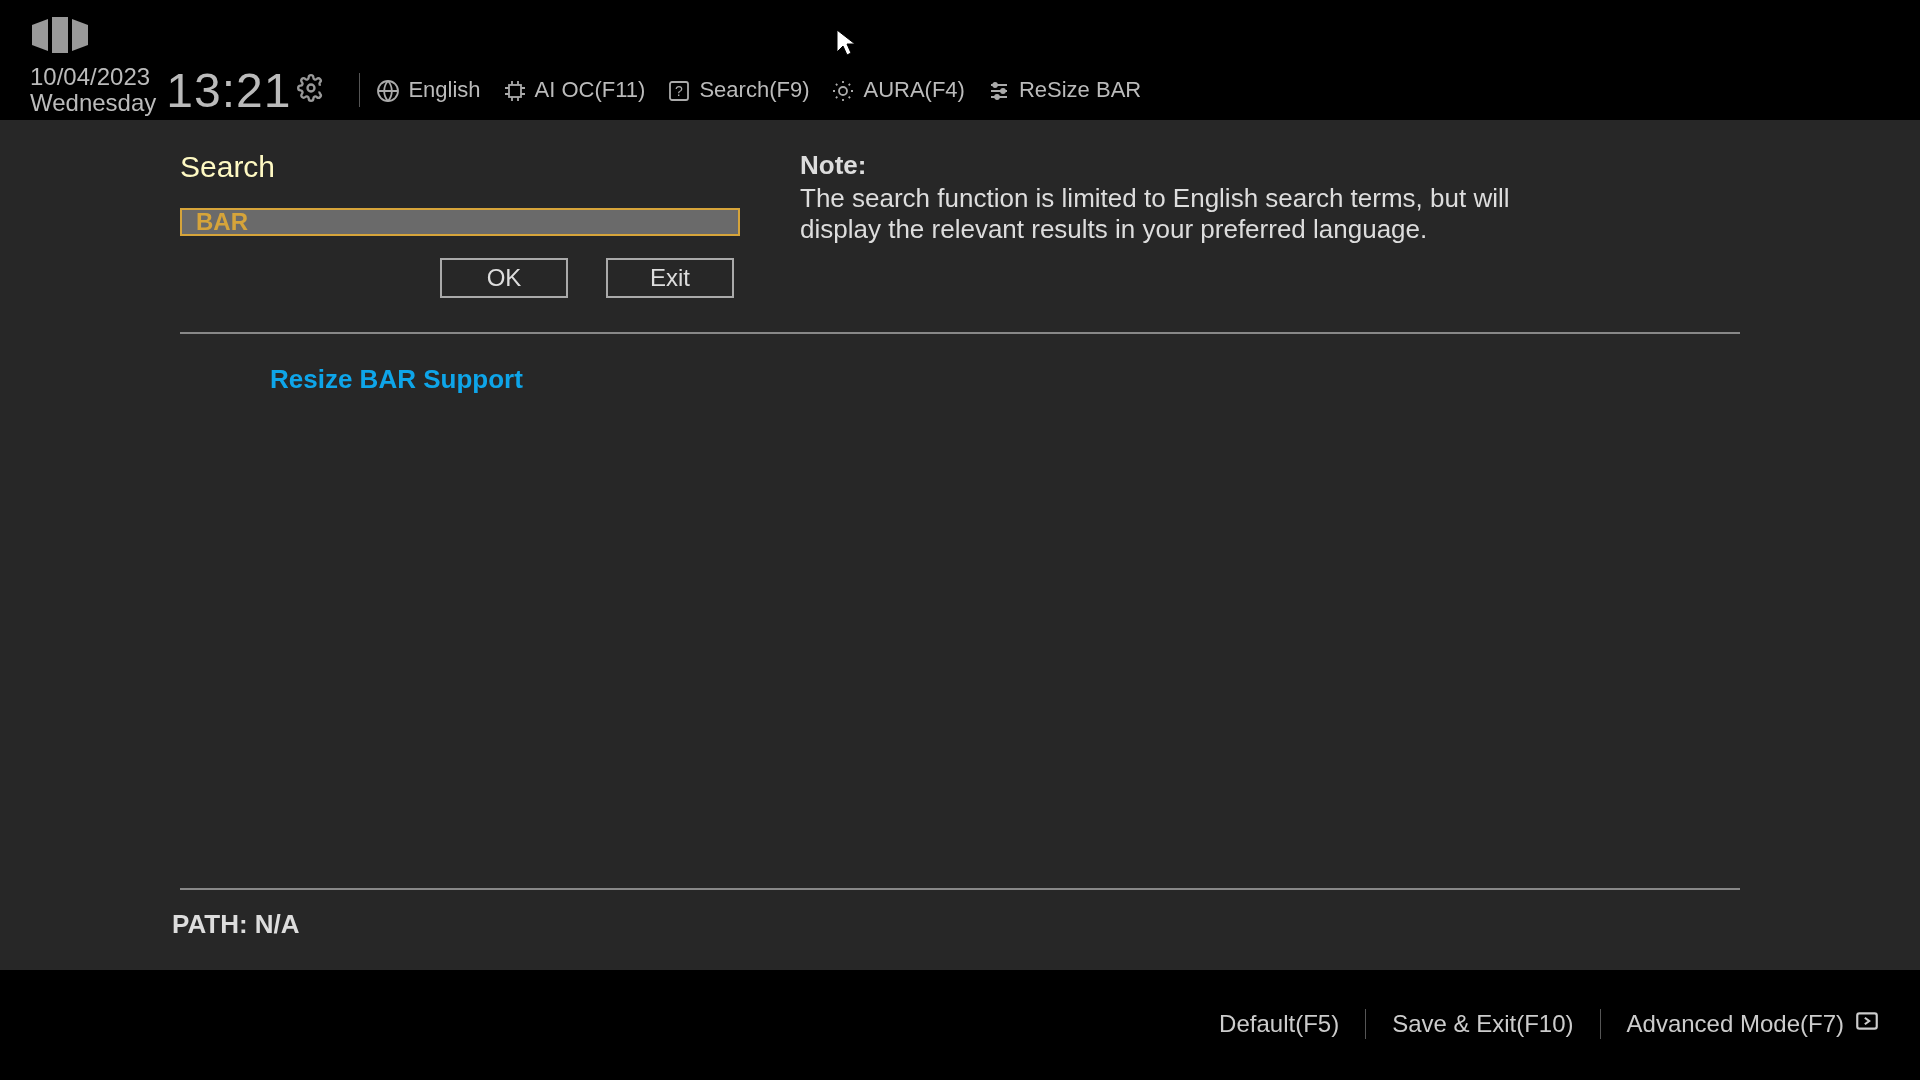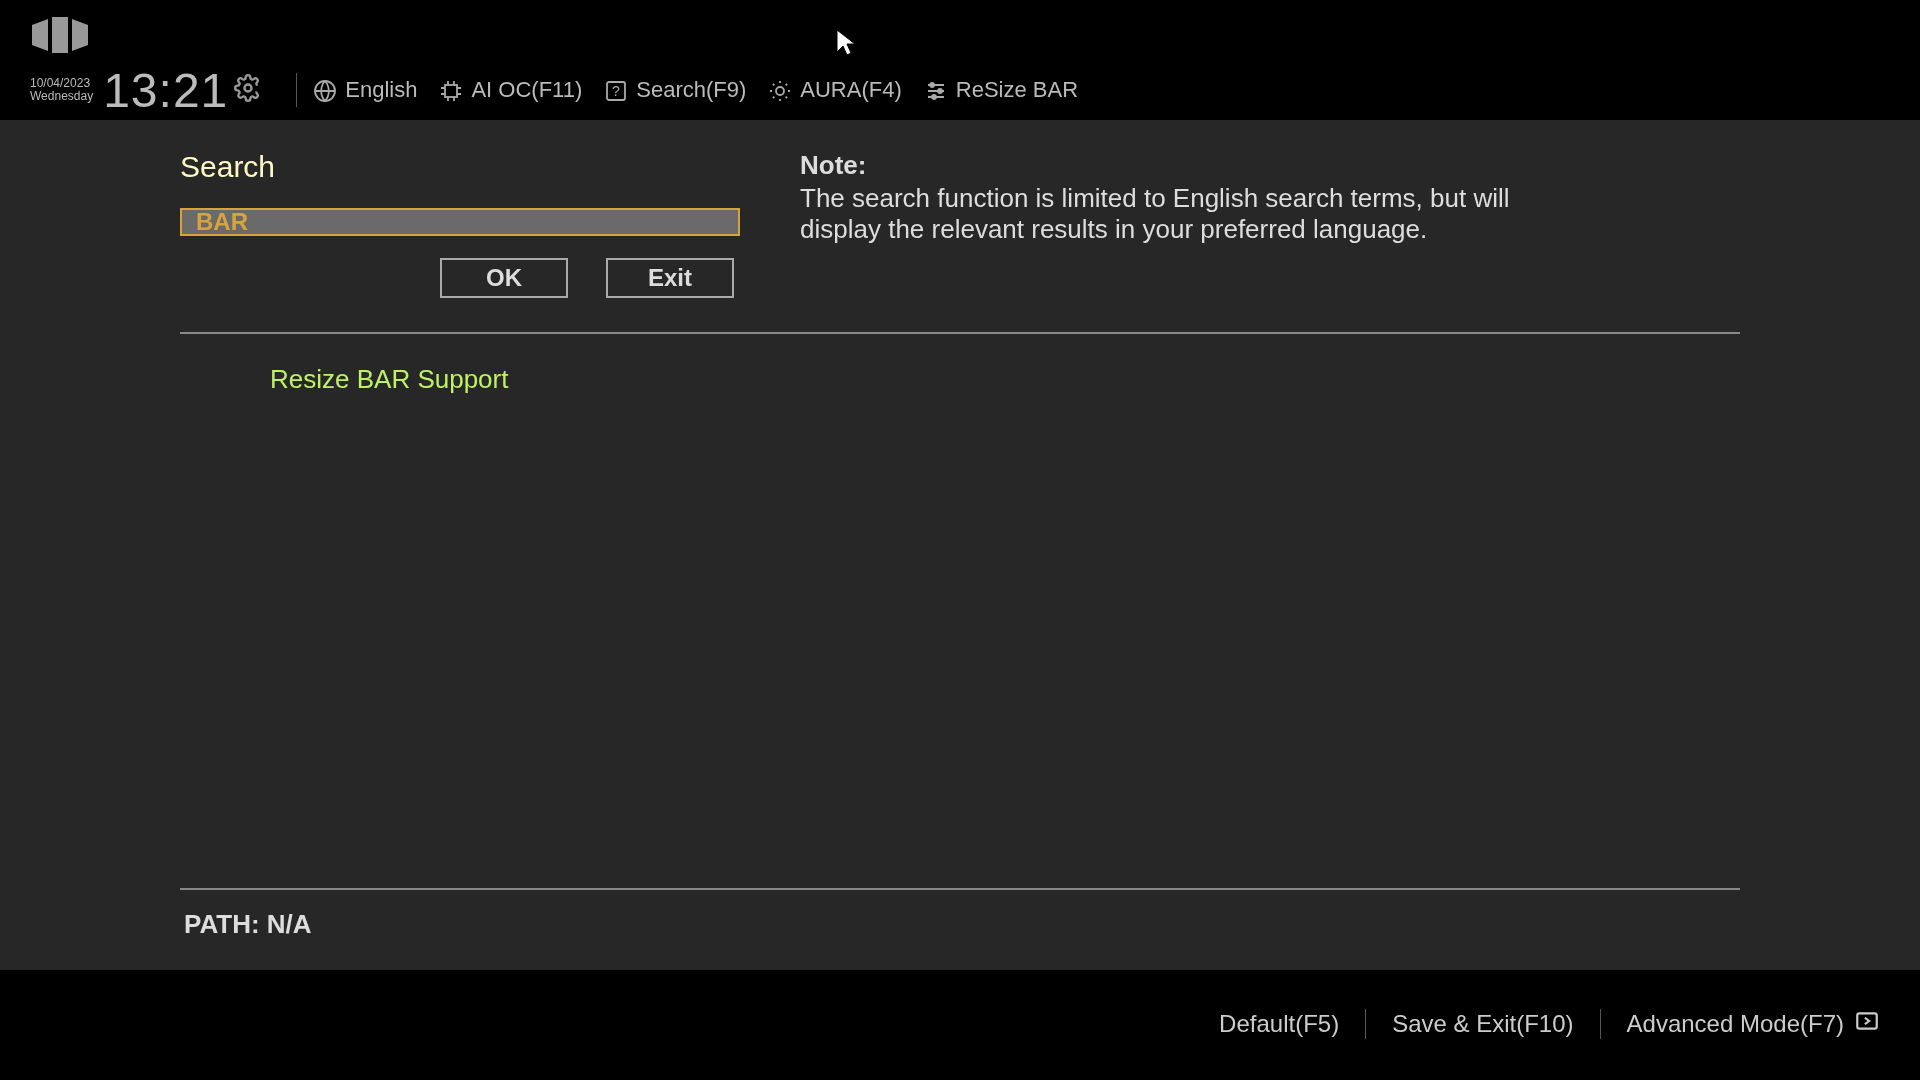--- a/index.html
+++ b/index.html
@@ -35,21 +35,21 @@
     display: flex;
     align-items: center;
     padding: 0 30px;
     height: 60px;
     gap: 0;
     color:#bbb;
   }
   .date-block {
     display:flex;
     flex-direction:column;
-    font-size:12px;
+    font-size:24px;
     line-height:1.1;
     color:#bbb;
     margin-right:10px;
   }
   .time {
     font-size:48px;
     font-weight:400;
     color:#bbb;
     margin-right:6px;
     letter-spacing:1px;
@@ -94,48 +94,48 @@
     outline:none;
   }
   .btn-row { display:flex; gap:38px; margin-top:22px; padding-left:260px; }
   .bios-btn {
     width:128px;
     height:40px;
     background:#272727;
     border:2px solid #aaa;
     color:#ddd;
     font-size:24px;
-    font-weight:bold;
+    font-weight:normal;
     cursor:pointer;
   }
   .note-col { flex:1; }
   .note-title { font-size:26px; font-weight:bold; color:#ddd; margin-bottom:2px;}
   .note-text { font-size:26px; color:#ddd; line-height:1.2; max-width:780px;}
   .hr { border:none; border-top:2px solid #888; margin:34px 0 30px 0; }
   .setting-row {
     display:flex;
     align-items:center;
     padding-left:90px;
   }
-  .setting-label { font-size:26px; font-weight:normal; color:#bef264; flex:0 0 auto; width:900px;}
+  .setting-label { font-size:26px; font-weight:bold; color:#0ea5e9; flex:0 0 auto; width:900px;}
   .dropdown {
     width:470px;
     height:42px;
     border:2px solid #aaa;
     background:#272727;
     display:flex;
     align-items:center;
     justify-content:space-between;
     padding:0 14px;
     cursor:pointer;
   }
   .dropdown-value { font-size:24px; font-weight:bold; color:#ddd;}
   .chev { color:#ccc; font-size:18px;}
   .hr2 { border:none; border-top:2px solid #888; position:absolute; left:180px; right:180px; bottom:80px;}
-  .path { position:absolute; left:184px; bottom:30px; font-size:26px; font-weight:bold; color:#ddd;}
+  .path { position:absolute; left:172px; bottom:30px; font-size:26px; font-weight:bold; color:#ddd;}
   
   .footer {
     position:absolute;
     bottom:40px;
     right:40px;
     display:flex;
     align-items:center;
     gap:26px;
     color:#ccc;
   }

